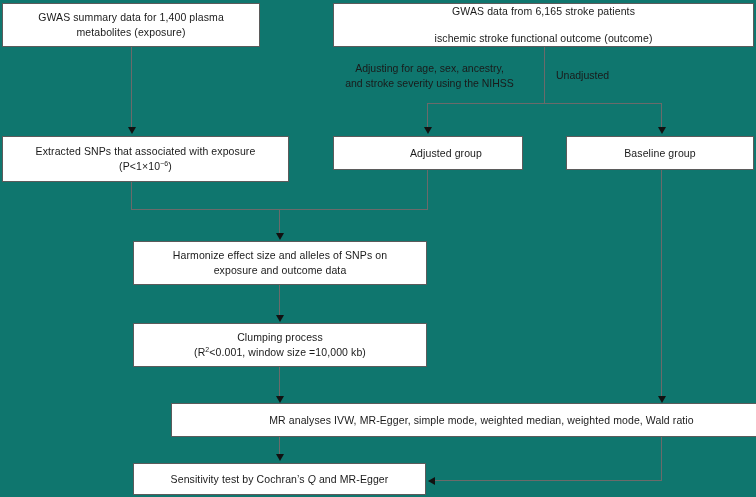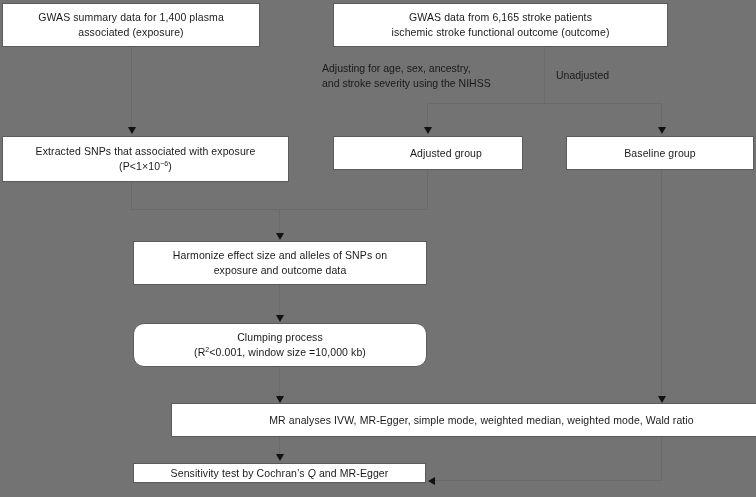--- a/index.html
+++ b/index.html
@@ -8,21 +8,21 @@
     background: #ffffff;
   }
   body {
     font-family: "Liberation Sans", sans-serif;
     -webkit-font-smoothing: antialiased;
   }
   #canvas {
     position: relative;
     width: 756px;
     height: 497px;
-    background: #737373;
+    background: #0f766e;
     overflow: hidden;
   }
   .box {
     position: absolute;
     box-sizing: border-box;
     border: 1px solid #5b5b5b;
     background: #ffffff;
     display: flex;
     flex-direction: column;
     align-items: center;
@@ -32,20 +32,21 @@
     font-size: 10.5px;
     line-height: 15px;
     letter-spacing: 0.1px;
   }
   .box .line {
     display: block;
     white-space: nowrap;
   }
   .free-label {
     position: absolute;
+    text-align: center;
     color: #1a1a1a;
     font-size: 10.5px;
     line-height: 15px;
     white-space: nowrap;
   }
   .free-label .line { display: block; }
   .vline {
     position: absolute;
     width: 1px;
     background: #6a6a6a;
@@ -78,24 +79,24 @@
   }
   .ital { font-style: italic; }
 </style>
 </head>
 <body>
 
 <div id="canvas">
 
   <div class="box" style="left:2px; top:3px; width:258px; height:44px;">
     <span class="line">GWAS summary data for 1,400 plasma</span>
-    <span class="line">associated (exposure)</span>
+    <span class="line">metabolites (exposure)</span>
   </div>
 
-  <div class="box" style="left:333px; top:3px; width:335px; height:44px;">
+  <div class="box" style="left:333px; top:3px; width:421px; height:44px;justify-content:space-between;">
     <span class="line">GWAS data from 6,165 stroke patients</span>
     <span class="line">ischemic stroke functional outcome (outcome)</span>
   </div>
 
   <div class="free-label" style="left:322px; top:61px; width:215px;">
     <span class="line">Adjusting for age, sex, ancestry,</span>
     <span class="line">and stroke severity using the NIHSS</span>
   </div>
 
   <div class="free-label" style="left:556px; top:68px; width:110px; text-align:left;">
@@ -132,21 +133,21 @@
   <div class="arrow-down" style="left:276px; top:233px;"></div>
 
   <div class="box" style="left:133px; top:241px; width:294px; height:44px;text-align:center;">
     <span class="line">Harmonize effect size and alleles of SNPs on</span>
     <span class="line">exposure and outcome data</span>
   </div>
 
   <div class="vline" style="left:279px; top:285px; height:32px;"></div>
   <div class="arrow-down" style="left:276px; top:315px;"></div>
 
-  <div class="box" style="left:133px; top:323px; width:294px; height:44px;border-radius:11px;">
+  <div class="box" style="left:133px; top:323px; width:294px; height:44px;">
     <span class="line">Clumping process</span>
     <span class="line"><span>(R</span><sup>2</sup><span>&lt;0.001, window size =10,000 kb)</span></span>
   </div>
 
   <div class="vline" style="left:279px; top:367px; height:30px;"></div>
   <div class="arrow-down" style="left:276px; top:396px;"></div>
 
   <div class="vline" style="left:661px; top:170px; height:227px;"></div>
   <div class="arrow-down" style="left:658px; top:396px;"></div>
 
@@ -154,17 +155,17 @@
     <span class="line">MR analyses IVW, MR-Egger, simple mode, weighted median, weighted mode, Wald ratio</span>
   </div>
 
   <div class="vline" style="left:279px; top:437px; height:18px;"></div>
   <div class="arrow-down" style="left:276px; top:454px;"></div>
 
   <div class="vline" style="left:661px; top:437px; height:44px;"></div>
   <div class="hline" style="left:435px; top:480px; width:227px;"></div>
   <div class="arrow-left" style="left:428px; top:477px;"></div>
 
-  <div class="box" style="left:133px; top:463px; width:293px; height:20px;">
+  <div class="box" style="left:133px; top:463px; width:293px; height:32px;">
     <span class="line"><span>Sensitivity test by Cochran’s </span><span class="ital">Q</span><span> and MR-Egger</span></span>
   </div>
 
 </div>
 
 </body></html>

